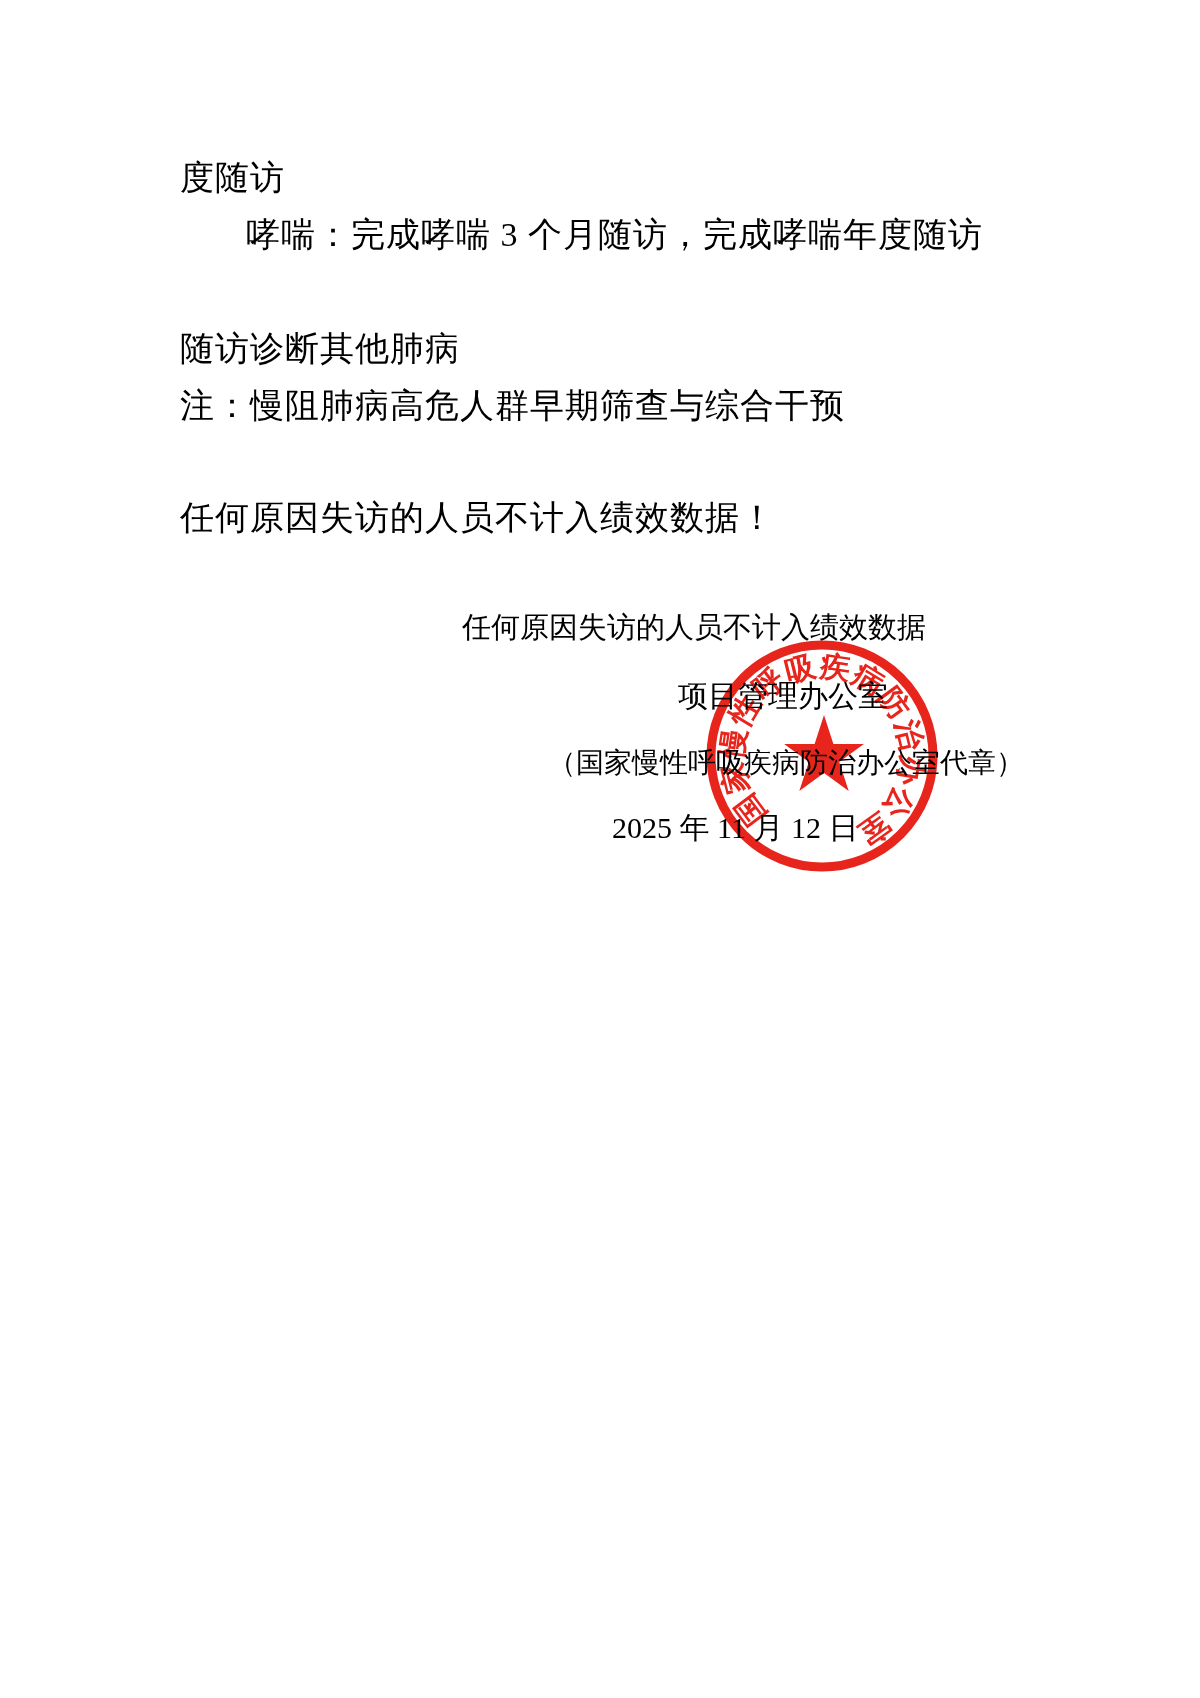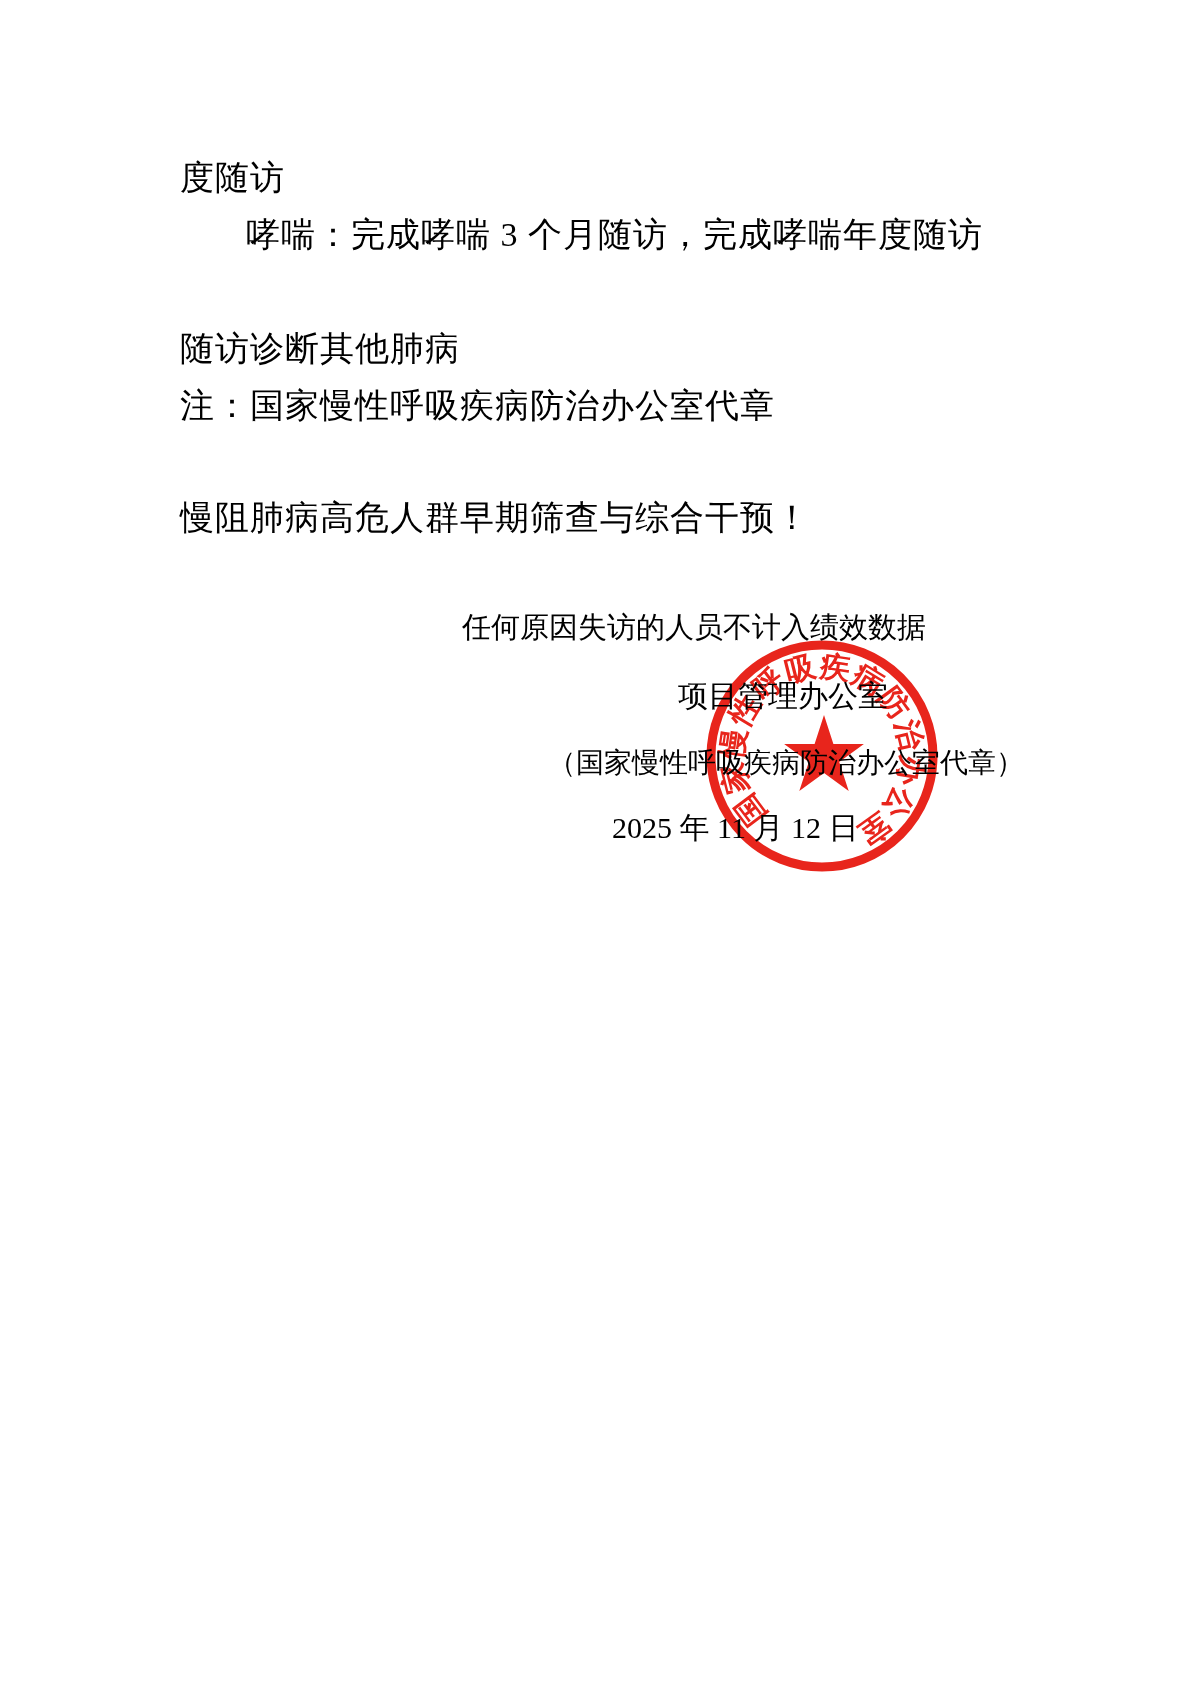--- a/index.html
+++ b/index.html
@@ -60,22 +60,22 @@
   }
 </style>
 </head>
 <body>
 
 <div class="page">
 
   <div class="doc-line l1">度随访</div>
   <div class="doc-line l2">哮喘：完成哮喘 3 个月随访，完成哮喘年度随访</div>
   <div class="doc-line l4">随访诊断其他肺病</div>
-  <div class="doc-line l5">注：国家慢性呼吸疾病防治办公室代章</div>
-  <div class="doc-line l6">慢阻肺病高危人群早期筛查与综合干预！</div>
+  <div class="doc-line l5">注：慢阻肺病高危人群早期筛查与综合干预</div>
+  <div class="doc-line l6">任何原因失访的人员不计入绩效数据！</div>
 
   <div class="sig-line sig1">任何原因失访的人员不计入绩效数据</div>
   <div class="sig-line sig2">项目管理办公室</div>
   <div class="sig-line sig3">（国家慢性呼吸疾病防治办公室代章）</div>
   <div class="sig-line sig-date">2025 年 11 月 12 日</div>
 
   <svg class="seal-svg" viewBox="0 0 240 240">
     <circle cx="120" cy="120" r="111" fill="none" stroke-width="9" stroke="#e8251c"></circle>
     <polygon points="122,79 131.4,108.1 161.9,108 137.2,125.9 146.7,155 122,137 97.3,155 106.8,125.9 82.1,108 112.6,108.1" fill="#e8251c"></polygon>
     <g id="seal-text">

